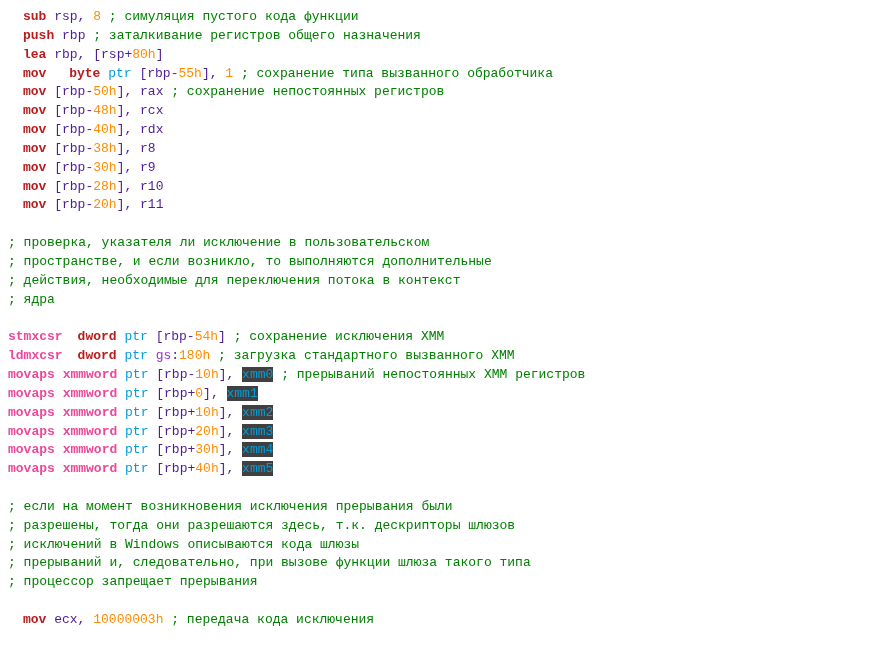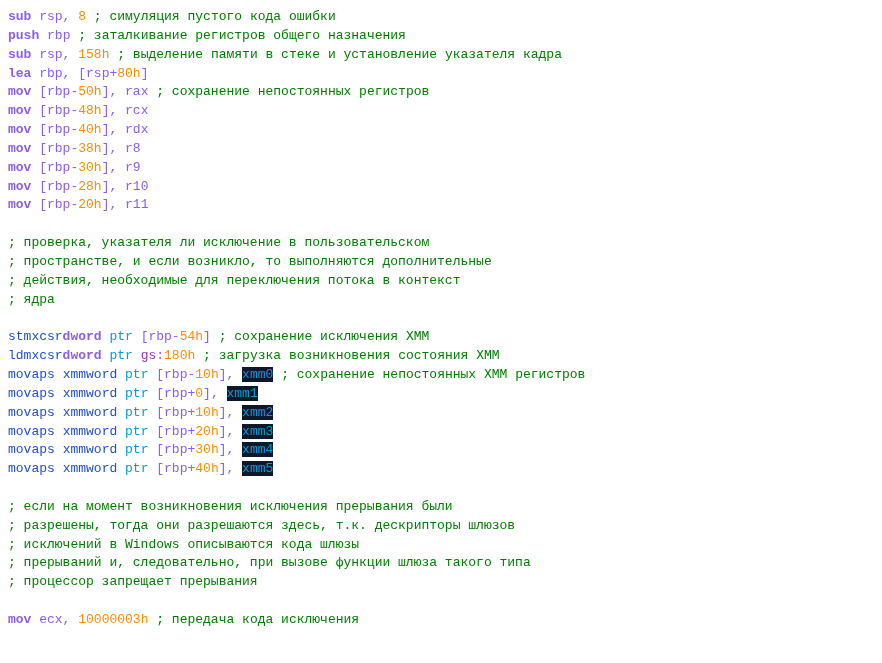--- a/index.html
+++ b/index.html
@@ -8,53 +8,53 @@
       font-size: 13px;
       line-height: 1.45;
       padding: 8px;
       margin: 0;
       white-space: nowrap;
     }
     .line {
       display: block;
       min-height: 1.45em;
     }
-    .blue { color: #8b5cf6; font-weight: bold; }
-    .maroon { color: #1d4ed8; }
+    .blue { color: #b91c1c; font-weight: bold; margin-left: 15px; }
+    .maroon { color: #ec4899; font-weight: bold; }
     .lightblue { color: #009ddc; }
     .orange { color: #ff8c00; }
     .green { color: #008000; }
     .orchid { color: #9932cc; }
-    .black { color: #8b5cf6; }
-    .hl { background: #0f172a; text-align: right; }
+    .black { color: #4c1d95; }
+    .hl { background: #404040; text-align: right; }
   </style>
 </head>
 <body>
 
 <div id="code">
-    <span class="line"><span class="blue">sub</span>    <span class="black">rsp, </span><span class="orange">8</span>                                  <span class="green">; симуляция пустого кода ошибки</span></span>
+    <span class="line"><span class="blue">sub</span>    <span class="black">rsp, </span><span class="orange">8</span>                                  <span class="green">; симуляция пустого кода функции</span></span>
     <span class="line"><span class="blue">push</span>   <span class="black">rbp</span>                                     <span class="green">; заталкивание регистров общего назначения</span></span>
-    <span class="line"><span class="blue">sub</span>    <span class="black">rsp, </span><span class="orange">158h</span>                               <span class="green">; выделение памяти в стеке и установление указателя кадра</span></span>
     <span class="line"><span class="blue">lea</span>    <span class="black">rbp, [rsp+</span><span class="orange">80h</span><span class="black">]</span></span>
+    <span class="line"><span class="blue">mov</span>    <span class="blue">byte </span><span class="lightblue">ptr </span><span class="black">[rbp-</span><span class="orange">55h</span><span class="black">], </span><span class="orange">1</span>                   <span class="green">; сохранение типа вызванного обработчика</span></span>
     <span class="line"><span class="blue">mov</span>    <span class="black">[rbp-</span><span class="orange">50h</span><span class="black">], rax</span>                          <span class="green">; сохранение непостоянных регистров</span></span>
     <span class="line"><span class="blue">mov</span>    <span class="black">[rbp-</span><span class="orange">48h</span><span class="black">], rcx</span></span>
     <span class="line"><span class="blue">mov</span>    <span class="black">[rbp-</span><span class="orange">40h</span><span class="black">], rdx</span></span>
     <span class="line"><span class="blue">mov</span>    <span class="black">[rbp-</span><span class="orange">38h</span><span class="black">], r8</span></span>
     <span class="line"><span class="blue">mov</span>    <span class="black">[rbp-</span><span class="orange">30h</span><span class="black">], r9</span></span>
     <span class="line"><span class="blue">mov</span>    <span class="black">[rbp-</span><span class="orange">28h</span><span class="black">], r10</span></span>
     <span class="line"><span class="blue">mov</span>    <span class="black">[rbp-</span><span class="orange">20h</span><span class="black">], r11</span></span>
     <span class="line">&nbsp;</span>
     <span class="line"><span class="green">; проверка, указателя ли исключение в пользовательском</span></span>
     <span class="line"><span class="green">; пространстве, и если возникло, то выполняются дополнительные</span></span>
     <span class="line"><span class="green">; действия, необходимые для переключения потока в контекст</span></span>
     <span class="line"><span class="green">; ядра</span></span>
     <span class="line">&nbsp;</span>
     <span class="line"><span class="maroon">stmxcsr</span><span class="blue">dword </span><span class="lightblue">ptr </span><span class="black">[rbp-</span><span class="orange">54h</span><span class="black">]</span>                     <span class="green">; сохранение исключения XMM</span></span>
-    <span class="line"><span class="maroon">ldmxcsr</span><span class="blue">dword </span><span class="lightblue">ptr </span><span class="orchid">gs</span><span class="black">:</span><span class="orange">180h</span>                       <span class="green">; загрузка возникновения состояния XMM</span></span>
-    <span class="line"><span class="maroon">movaps</span> <span class="maroon">xmmword </span><span class="lightblue">ptr </span><span class="black">[rbp-</span><span class="orange">10h</span><span class="black">], </span><span class="lightblue hl">xmm0</span>             <span class="green">; сохранение непостоянных XMM регистров</span></span>
+    <span class="line"><span class="maroon">ldmxcsr</span><span class="blue">dword </span><span class="lightblue">ptr </span><span class="orchid">gs</span><span class="black">:</span><span class="orange">180h</span>                       <span class="green">; загрузка стандартного вызванного XMM</span></span>
+    <span class="line"><span class="maroon">movaps</span> <span class="maroon">xmmword </span><span class="lightblue">ptr </span><span class="black">[rbp-</span><span class="orange">10h</span><span class="black">], </span><span class="lightblue hl">xmm0</span>             <span class="green">; прерываний непостоянных XMM регистров</span></span>
     <span class="line"><span class="maroon">movaps</span> <span class="maroon">xmmword </span><span class="lightblue">ptr </span><span class="black">[rbp+</span><span class="orange">0</span><span class="black">], </span><span class="lightblue hl">xmm1</span></span>
     <span class="line"><span class="maroon">movaps</span> <span class="maroon">xmmword </span><span class="lightblue">ptr </span><span class="black">[rbp+</span><span class="orange">10h</span><span class="black">], </span><span class="lightblue hl">xmm2</span></span>
     <span class="line"><span class="maroon">movaps</span> <span class="maroon">xmmword </span><span class="lightblue">ptr </span><span class="black">[rbp+</span><span class="orange">20h</span><span class="black">], </span><span class="lightblue hl">xmm3</span></span>
     <span class="line"><span class="maroon">movaps</span> <span class="maroon">xmmword </span><span class="lightblue">ptr </span><span class="black">[rbp+</span><span class="orange">30h</span><span class="black">], </span><span class="lightblue hl">xmm4</span></span>
     <span class="line"><span class="maroon">movaps</span> <span class="maroon">xmmword </span><span class="lightblue">ptr </span><span class="black">[rbp+</span><span class="orange">40h</span><span class="black">], </span><span class="lightblue hl">xmm5</span></span>
     <span class="line">&nbsp;</span>
     <span class="line"><span class="green">; если на момент возникновения исключения прерывания были</span></span>
     <span class="line"><span class="green">; разрешены, тогда они разрешаются здесь, т.к. дескрипторы шлюзов</span></span>
     <span class="line"><span class="green">; исключений в Windows описываются кода шлюзы</span></span>
     <span class="line"><span class="green">; прерываний и, следовательно, при вызове функции шлюза такого типа</span></span>

